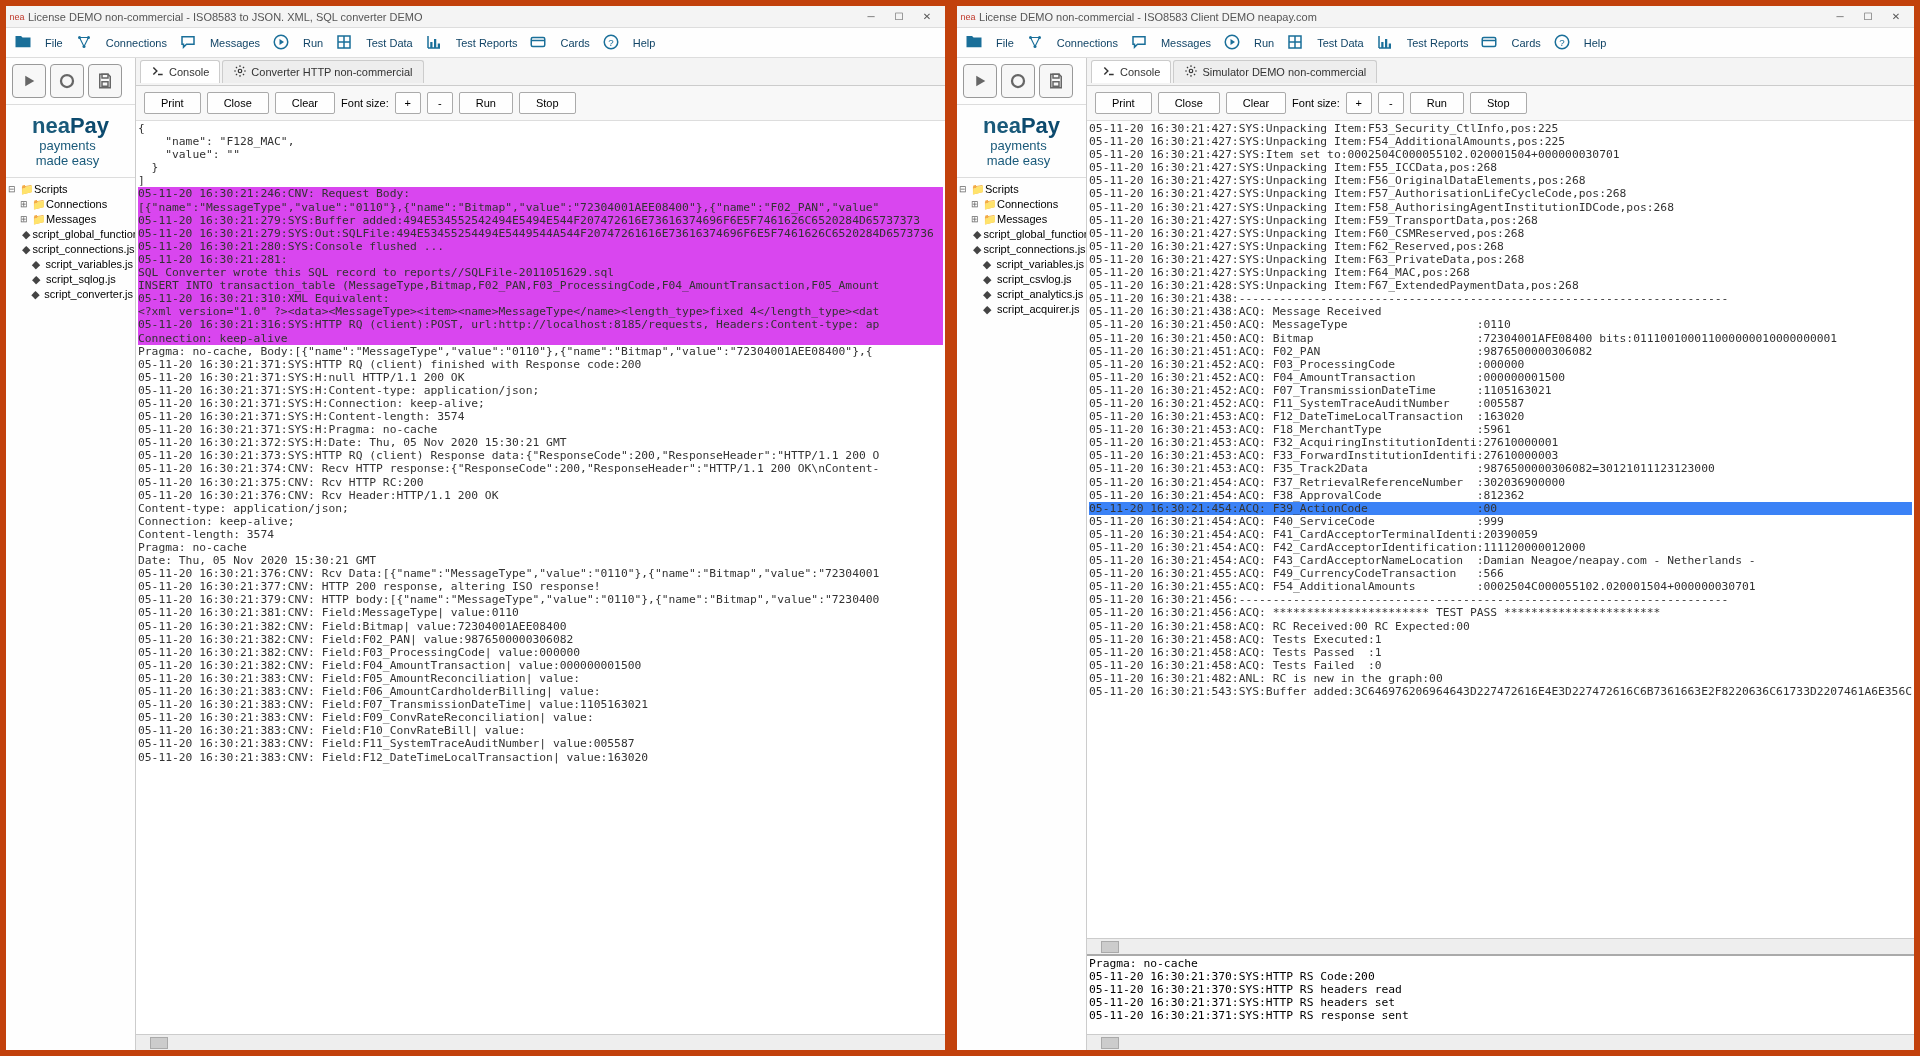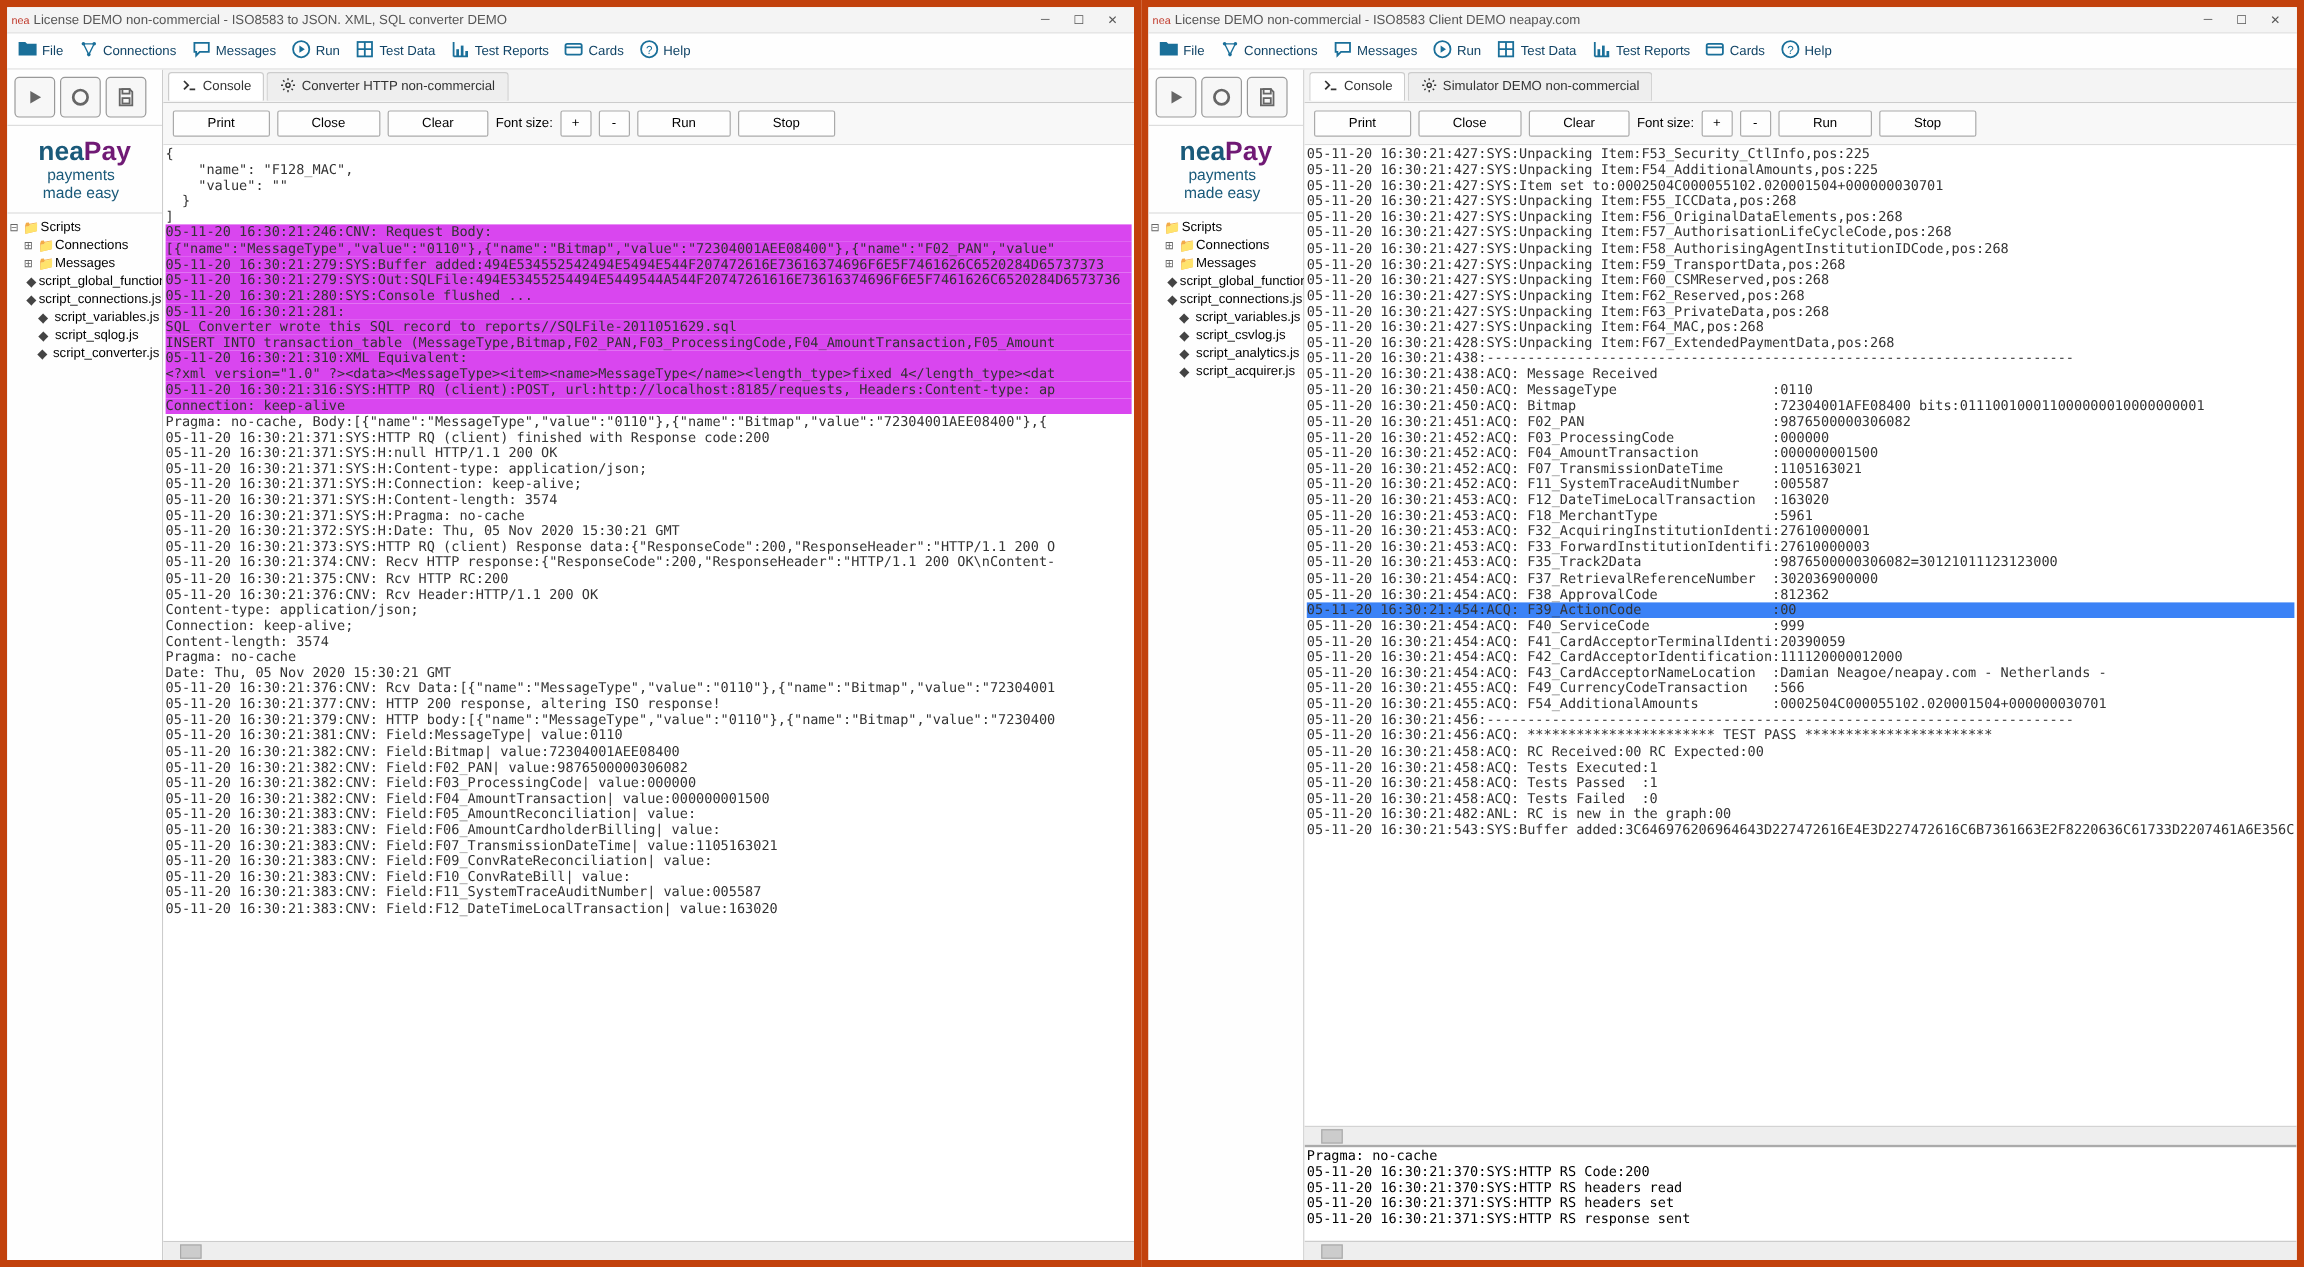--- a/index.html
+++ b/index.html
@@ -5,45 +5,45 @@
   * { box-sizing: border-box; margin: 0; padding: 0; }
   body { font-family: "Segoe UI", Tahoma, sans-serif; font-size: 11px; background: #f0f0f0; overflow: hidden; }
   .workspace { display: flex; width: 1920px; height: 1056px; }
   .app-window { flex: 1; display: flex; flex-direction: column; border: 6px solid #c2410c; background: #fff; }
   .titlebar { display: flex; align-items: center; height: 22px; background: #f4f4f4; border-bottom: 1px solid #ddd; padding: 0 4px; font-size: 11px; color: #555; }
   .titlebar .app-icon { width: 14px; height: 14px; margin-right: 4px; display: inline-flex; align-items: center; justify-content: center; font-size: 9px; color: #c0392b; }
   .titlebar .spacer { flex: 1; }
   .win-controls { display: flex; gap: 0; margin-left: auto; }
   .win-btn { width: 28px; height: 20px; display: flex; align-items: center; justify-content: center; color: #555; cursor: pointer; font-size: 10px; }
   .toolbar { display: flex; align-items: center; height: 30px; padding: 0 4px; gap: 4px; border-bottom: 1px solid #ddd; background: #fefefe; }
-  .tb-item { display: flex; align-items: center; gap: 3px; padding: 2px 4px; color: #146; cursor: pointer; font-size: 11px; }
+  .tb-item { display: flex; align-items: center; gap: 13px; padding: 2px 4px; color: #146; cursor: pointer; font-size: 11px; }
   .tb-item svg { width: 18px; height: 18px; }
   .main-area { flex: 1; display: flex; overflow: hidden; }
   .left-pane { width: 130px; display: flex; flex-direction: column; border-right: 1px solid #ccc; background: #fefefe; }
   .play-controls { display: flex; gap: 4px; padding: 6px; border-bottom: 1px solid #ddd; }
   .play-btn { width: 34px; height: 34px; border: 1px solid #999; border-radius: 4px; background: #f7f7f7; display: flex; align-items: center; justify-content: center; cursor: pointer; }
   .play-btn svg { width: 18px; height: 18px; fill: #555; }
   .logo-area { padding: 8px; text-align: center; border-bottom: 1px solid #ddd; }
   .logo-text { font-size: 22px; font-weight: 600; }
   .logo-text .nea { color: #1a5a7a; }
-  .logo-text .Pay { color: #701a75; }
+  .logo-text .Pay { color: #0c4a6e; }
   .logo-sub { font-size: 13px; color: #1a5a7a; text-align: center; padding-right: 6px; line-height: 1.15; }
   .tree { padding: 4px 2px; font-size: 11px; overflow: auto; flex: 1; }
   .tree-row { display: flex; align-items: center; gap: 2px; padding: 1px 0; cursor: pointer; white-space: nowrap; }
   .tree-ind { display: inline-block; }
   .folder-icon { color: #daa520; width: 12px; }
   .file-icon { color: #444; width: 12px; }
   .expander { color: #666; width: 10px; font-size: 9px; }
   .right-pane { flex: 1; display: flex; flex-direction: column; overflow: hidden; justify-content: space-between; }
   .tabs-row { display: flex; align-items: center; height: 28px; background: #f4f4f4; border-bottom: 1px solid #ccc; padding-left: 4px; gap: 2px; }
   .tab { display: flex; align-items: center; gap: 4px; padding: 3px 10px; background: #fff; border: 1px solid #ccc; border-bottom: none; border-radius: 3px 3px 0 0; font-size: 11px; color: #333; cursor: pointer; }
   .tab svg { width: 14px; height: 14px; }
   .tab.inactive { background: #eee; }
   .controls-row { display: flex; align-items: center; gap: 6px; padding: 6px 8px; background: #f8f8f8; border-bottom: 1px solid #ddd; font-size: 11px; }
-  .ctrl-btn { padding: 4px 28px; border: 1px solid #aaa; background: #fefefe; cursor: pointer; font-size: 11px; border-radius: 2px; }
+  .ctrl-btn { padding: 4px 16px; border: 1px solid #aaa; background: #fefefe; cursor: pointer; font-size: 11px; border-radius: 2px; }
   .ctrl-sq { width: 26px; padding: 4px 0; text-align: center; }
   .console-area { flex: 1; overflow: auto; background: #fff; font-family: "Consolas", monospace; font-size: 11.3px; line-height: 13.1px; color: #333; padding: 1px 2px; white-space: pre; position: relative; }
   .console-line.highlight { background: #d946ef; }
   .console-line.highlight-row { background: #3b82f6; }
   .split-vert { display: flex; flex-direction: column; flex: 1; overflow: hidden; }
   .bottom-console { height: 80px; border-top: 2px solid #aaa; overflow: auto; background: #fff; font-family: "Consolas", monospace; font-size: 11.3px; line-height: 13.1px; padding: 1px 2px; white-space: pre; }
   .hscroll { height: 16px; background: #eee; border-top: 1px solid #ccc; display: flex; align-items: center; }
   .hscroll .thumb { width: 18px; height: 12px; background: #ccc; margin-left: 14px; border: 1px solid #aaa; }
   .console-line { white-space: pre; overflow: hidden; }
 </style>

